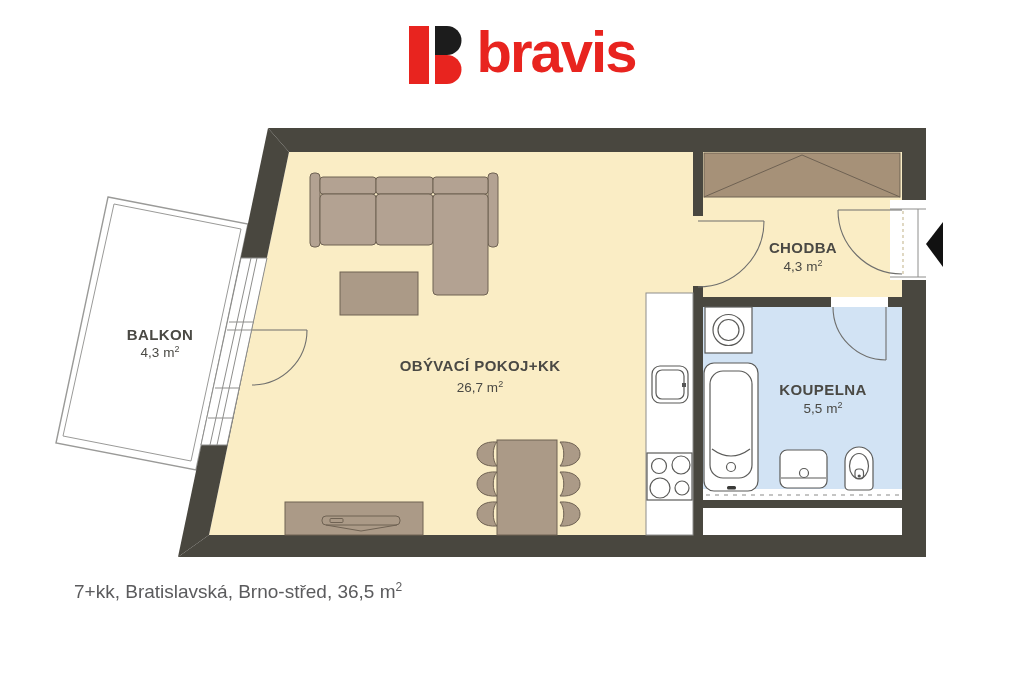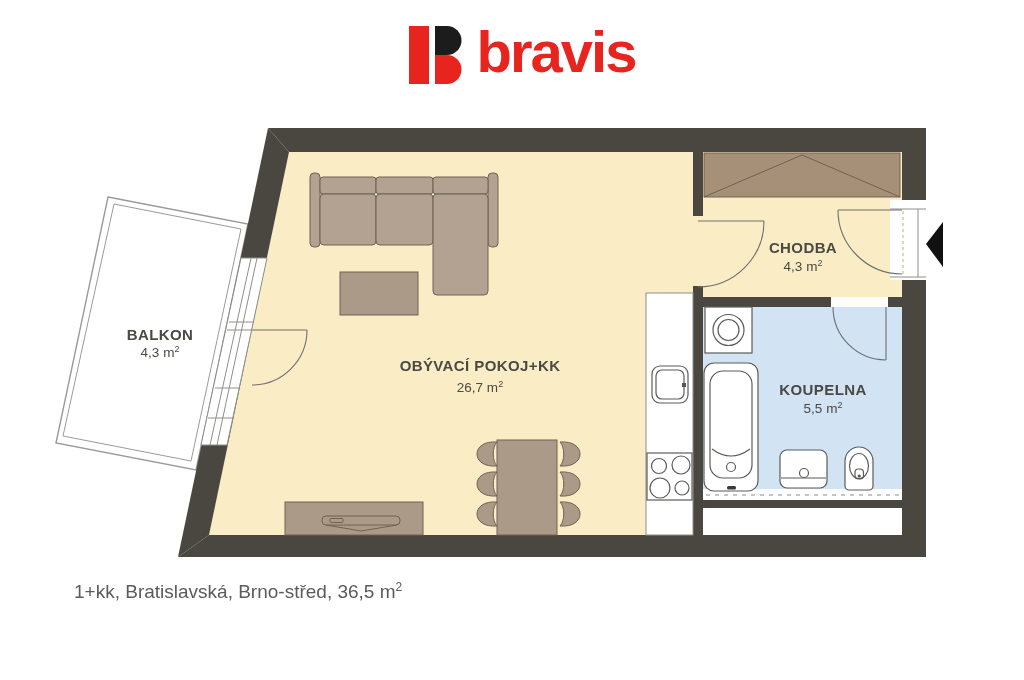--- a/index.html
+++ b/index.html
@@ -197,16 +197,16 @@
     <text class="area" x="480" y="392"><tspan>26,7 m</tspan><tspan dy="-5" font-size="9">2</tspan></text>
 
     <text class="label" x="803" y="253">CHODBA</text>
     <text class="area" x="803" y="271"><tspan>4,3 m</tspan><tspan dy="-5" font-size="9">2</tspan></text>
 
     <text class="label" x="823" y="395">KOUPELNA</text>
     <text class="area" x="823" y="413"><tspan>5,5 m</tspan><tspan dy="-5" font-size="9">2</tspan></text>
   </svg>
 
   <div class="caption">
-    <span>1+kk, Bratislavská, Brno-střed, 36,5 m</span><sup>2</sup>
+    <span>7+kk, Bratislavská, Brno-střed, 36,5 m</span><sup>2</sup>
   </div>
 
 </div>
 
 </body></html>

